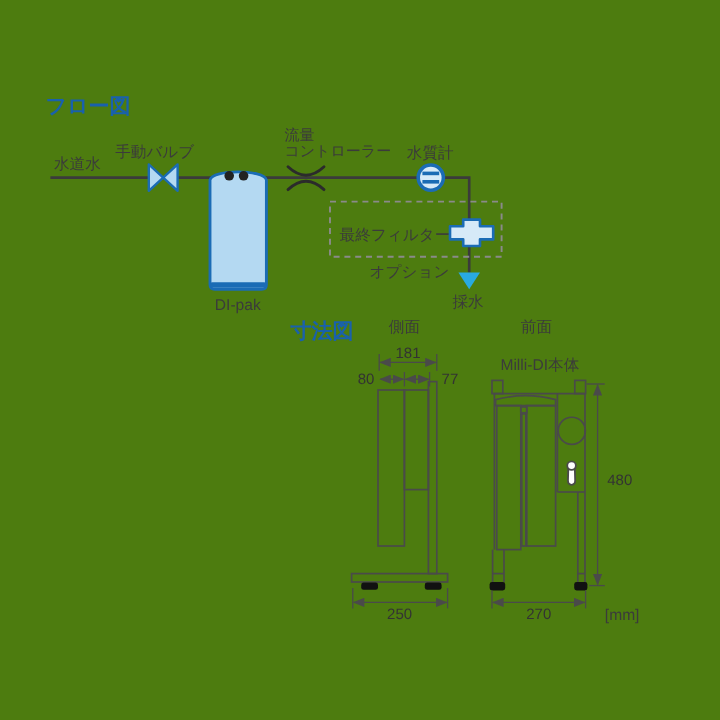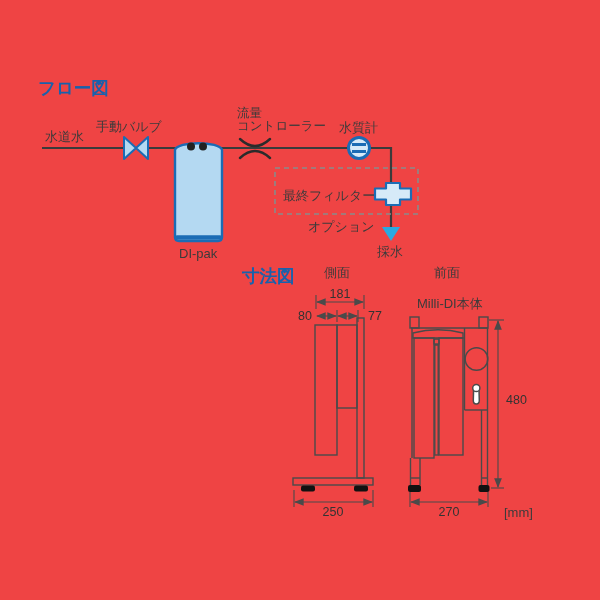--- a/index.html
+++ b/index.html
@@ -1,17 +1,17 @@
 <!DOCTYPE html>
 <html><head>
 <meta charset="utf-8">
 <style>
   html,body{margin:0;padding:0;background:#fff;}
   .canvas{
-    position:relative;width:600px;height:600px;background:#ef4444;
+    position:relative;width:600px;height:600px;background:#4d7c0f;
     font-family:"Liberation Sans","DejaVu Sans",sans-serif;overflow:hidden;
   }
   svg text{font-family:"Liberation Sans","DejaVu Sans",sans-serif;}
   .t-heading{font-size:17.5px;font-weight:bold;fill:#1961ac;}
   .t-label{font-size:13px;fill:#3b3b3b;}
   .t-label-sm{font-size:12.5px;fill:#3b3b3b;}
   .t-dim{font-size:12.5px;fill:#333333;}
   .ln{stroke:#4a4a4a;stroke-width:1.4;fill:none;}
   .dimln{stroke:#4a4a4a;stroke-width:1.1;fill:none;}
   .pipe{stroke:#3b3b3b;stroke-width:2.2;fill:none;}

